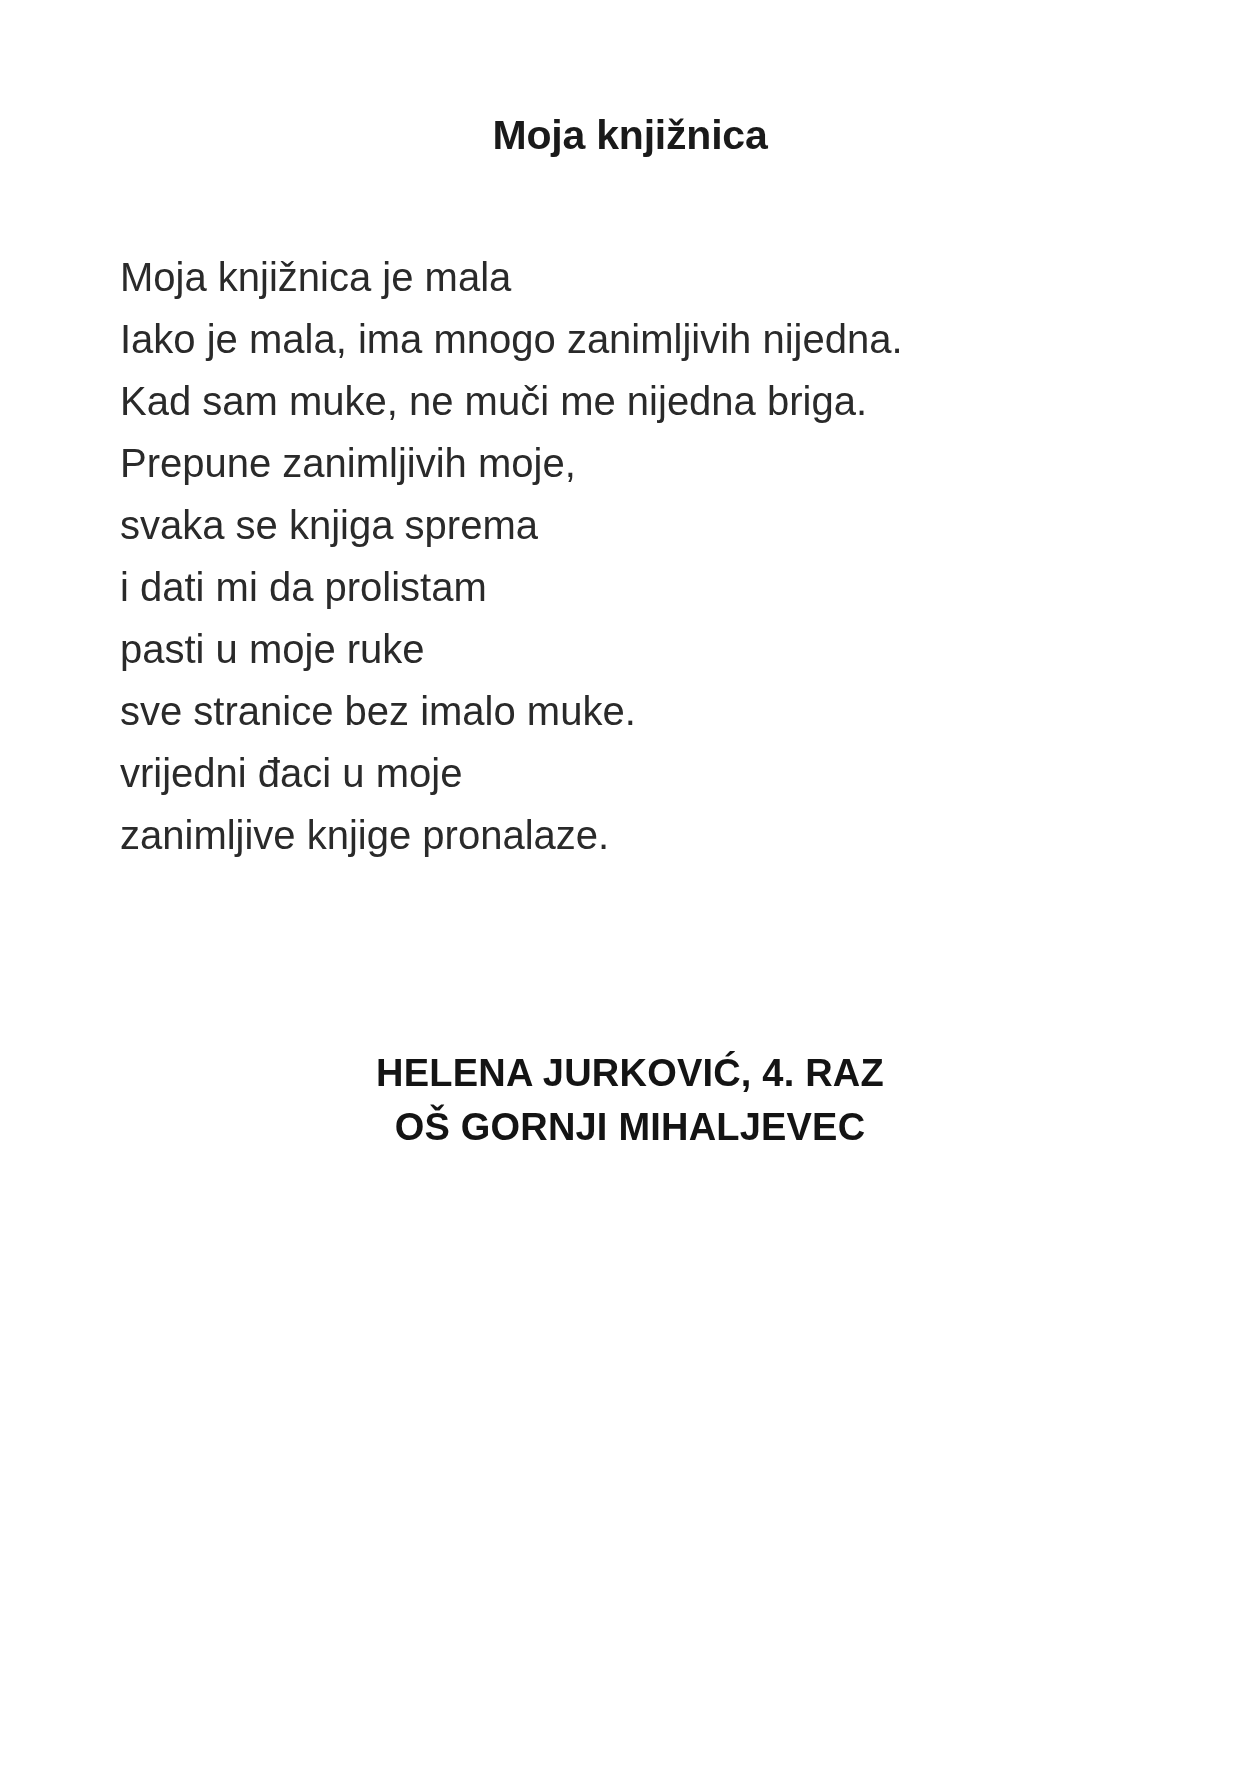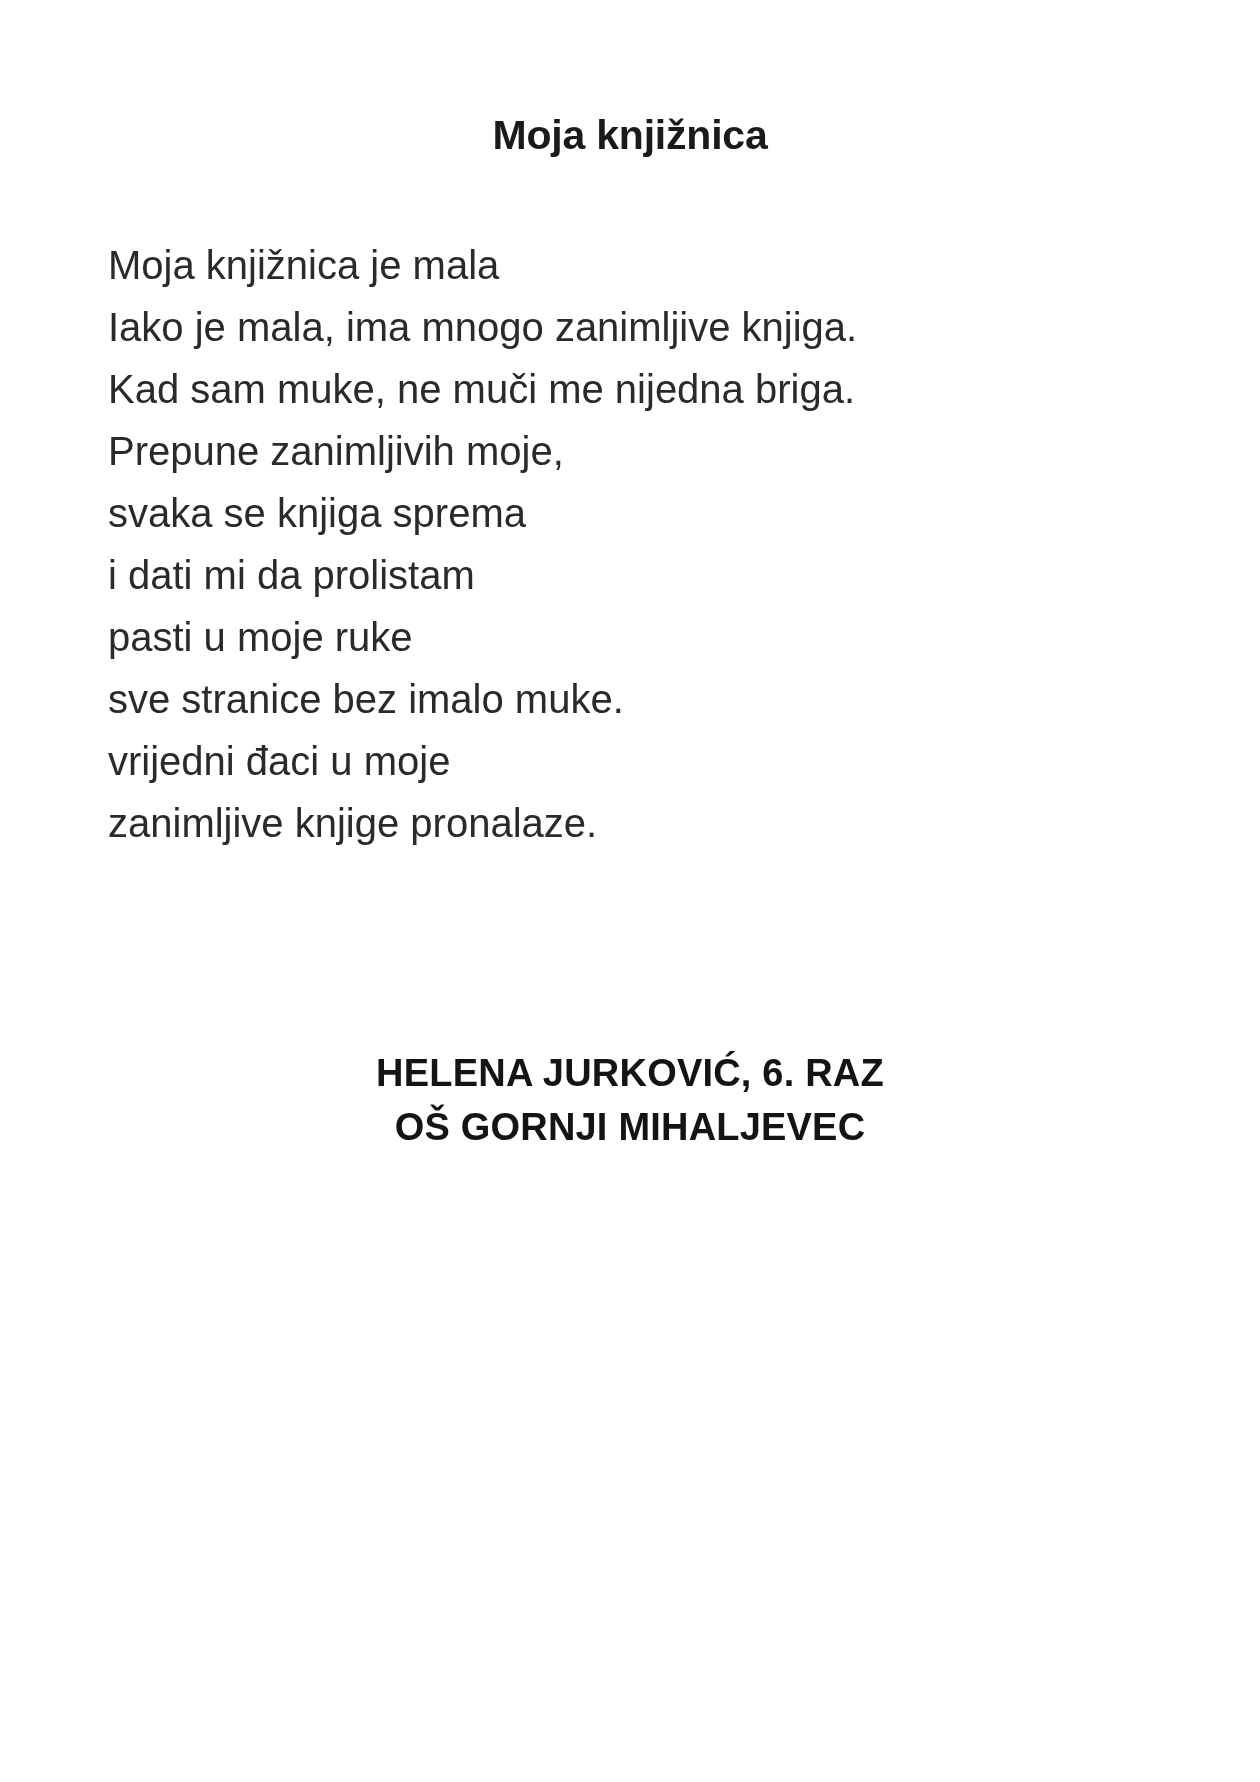--- a/index.html
+++ b/index.html
@@ -20,21 +20,21 @@
   .doc-title {
     text-align: center;
     font-size: 41px;
     font-weight: 700;
     letter-spacing: -0.2px;
     margin: 0;
     padding-top: 112px;
     color: #1a1a1a;
   }
   .poem {
-    margin: 2px;
+    margin: 14px;
     padding: 0;
     list-style: none;
     position: absolute;
     left: 106px;
     top: 232px;
     width: 1000px;
   }
   .poem li {
     font-size: 40px;
     line-height: 62px;
@@ -59,29 +59,29 @@
 </style>
 </head>
 <body>
 
 <div class="page">
 
   <h1 class="doc-title">Moja knjižnica</h1>
 
   <ul class="poem">
     <li>Moja knjižnica je mala</li>
-    <li>Iako je mala, ima mnogo zanimljive knjiga.</li>
+    <li>Iako je mala, ima mnogo zanimljivih nijedna.</li>
     <li>Kad sam muke, ne muči me nijedna briga.</li>
     <li>Prepune zanimljivih moje,</li>
     <li>svaka se knjiga sprema</li>
     <li>i dati mi da prolistam</li>
     <li>pasti u moje ruke</li>
     <li>sve stranice bez imalo muke.</li>
     <li>vrijedni đaci u moje</li>
     <li>zanimljive knjige pronalaze.</li>
   </ul>
 
   <div class="author-block">
-    <div class="author-line">HELENA JURKOVIĆ, 6. RAZ</div>
+    <div class="author-line">HELENA JURKOVIĆ, 4. RAZ</div>
     <div class="author-line">OŠ GORNJI MIHALJEVEC</div>
   </div>
 
 </div>
 
 </body></html>

